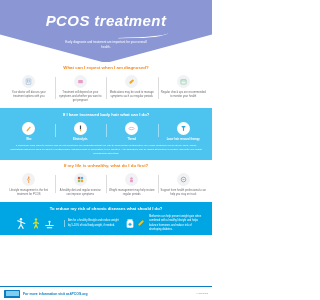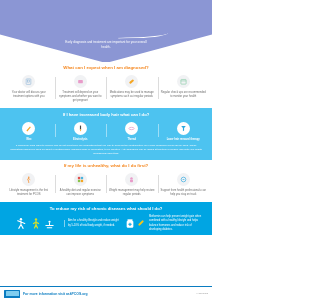--- a/index.html
+++ b/index.html
@@ -107,20 +107,21 @@
     font-size:3.4px; font-weight:bold; color:#0a7cc1; margin-left:3px; flex:1;
   }
   .footer-right { font-size:2.4px; color:#9a9a9a; }
 </style>
 </head>
 <body>
 
 <div class="page">
 
   <div class="header">
+    <div class="title">PCOS treatment</div>
     <div class="title-underline"></div>
     <div class="subtitle">Early diagnosis and treatment are important for your overall health.</div>
   </div>
 
   <div class="sec-head">What can I expect when I am diagnosed?</div>
   <div class="cards">
     <div class="card">
       <div class="circle">
         <span>
           <svg viewBox="0 0 24 24" fill="none" stroke="#8fb6d9" stroke-width="2">

